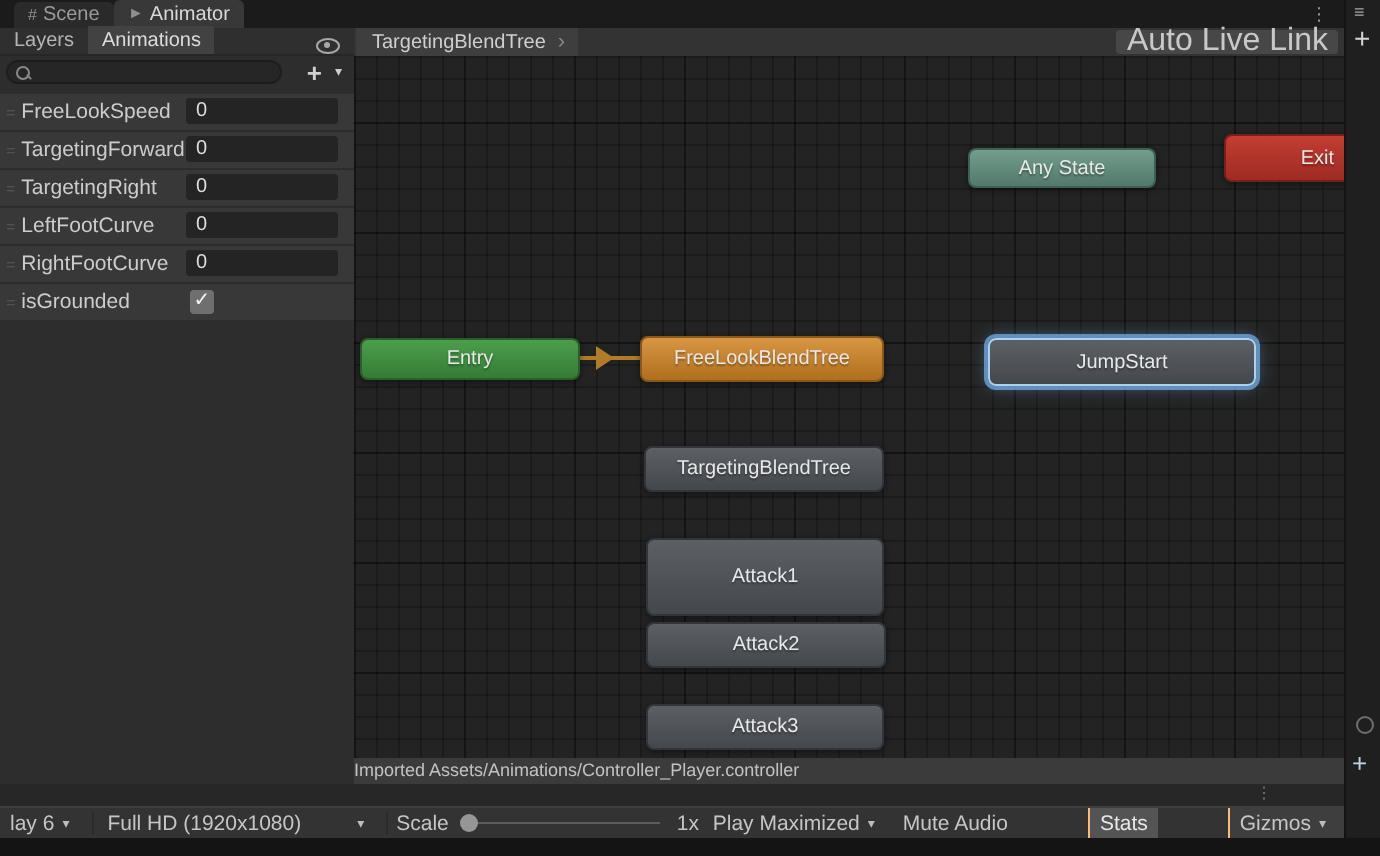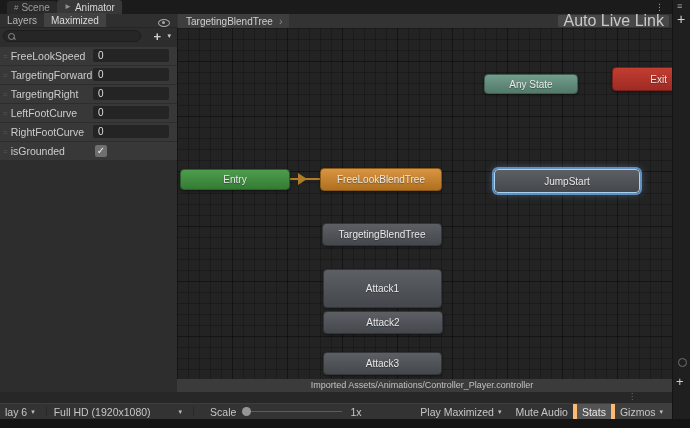--- a/index.html
+++ b/index.html
@@ -68,35 +68,35 @@
   .n-green{background:linear-gradient(#4d9d4d,#347c35);border:1px solid #2a5e2b;}
   .n-orange{background:linear-gradient(#d89643,#b06f1e);border:1px solid #8a5816;}
   .n-teal{background:linear-gradient(#739d8d,#52796b);border:1px solid #3e5f52;}
   .n-red{background:linear-gradient(#c33d31,#9e2b24);border:1px solid #791f1a;justify-content:flex-end;padding-right:6px;}
   .n-gray{background:linear-gradient(#5c6065,#44484d);border:1px solid #323539;}
   .n-selected{border:1px solid #a8d2f0;box-shadow:0 0 0 2px rgba(110,165,220,.8),0 0 9px rgba(110,165,220,.55);}
   #arrow-line{position:absolute;left:113px;top:150px;width:30px;height:2px;background:#b07c28;}
   #arrow-head{position:absolute;left:121px;top:145px;width:0;height:0;
        border-left:9px solid #b07c28;border-top:6px solid transparent;border-bottom:6px solid transparent;}
   #graph-status{position:absolute;left:0;bottom:0;width:495px;height:13px;background:#3b3b3b;
-       font-size:9px;color:#c2c2c2;text-align:center;line-height:13px;padding-right:5px;box-sizing:border-box;}
+       font-size:9px;color:#c2c2c2;text-align:left;line-height:13px;padding-right:5px;box-sizing:border-box;}
 
   
   #gap{left:0;top:392px;width:672px;height:11px;background:#272727;}
   #gap .kebab{position:absolute;left:628px;top:1px;font-size:8px;color:#777;}
 
   
   #toolbar{left:0;top:403px;width:672px;height:16px;background:#333;border-top:1px solid #3e3e3e;
        box-sizing:border-box;display:flex;align-items:center;font-size:10.5px;color:#c6c6c6;}
   .tb-arrow{font-size:7px;color:#bdbdbd;margin:0 4px 0 4px;}
   .tb-sep{width:1px;height:11px;background:#2a2a2a;margin:0 2px;}
   #scale-track{width:100px;height:1px;background:#5c5c5c;position:relative;margin:0 8px 0 6px;}
   #scale-knob{position:absolute;left:0;top:-4px;width:9px;height:9px;border-radius:50%;background:#969696;}
   .tb-btn{display:flex;align-items:center;height:16px;padding:0 5px;}
-  .tb-btn.boxed{background:#3e3e3e;border-left:4px solid #fdba74;}
+  .tb-btn.boxed{background:#3e3e3e;border-left:1px solid #fdba74;margin-left:35px;}
   .tb-btn.pressed{background:#545454;color:#e8e8e8;}
   #toolbar-right{margin-left:auto;display:flex;align-items:center;height:16px;}
 
   #bottom-strip{left:0;top:419px;width:690px;height:9px;background:#141414;}
 
   
   #right-strip{left:672px;top:0;width:18px;height:419px;background:#1f1f1f;border-left:1px solid #141414;box-sizing:border-box;}
   #right-strip .hamburger{position:absolute;left:4px;top:1px;font-size:9px;color:#a5a5a5;letter-spacing:0;}
   #right-strip .plus-top{position:absolute;left:4px;top:11px;font-size:14px;color:#d5d5d5;}
   #right-strip .ring{position:absolute;left:5px;top:358px;width:7px;height:7px;border:1px solid #6f6f6f;border-radius:50%;}
@@ -113,21 +113,21 @@
   <div class="abs tab active" style="left:57px;">
     <span class="tab-icon">►</span>
     <span>Animator</span>
   </div>
 
   <span class="abs kebab" style="right:8px;top:3px;">⋮</span>
 </div>
 
 <div class="abs" id="panel-header">
   <div class="ptab">Layers</div>
-  <div class="ptab active">Maximized</div>
+  <div class="ptab active">Animations</div>
   <span class="eye"></span>
 </div>
 
 <div class="abs" id="left-panel">
   <div id="search-row">
     <div id="search-field">
       <span class="mag"></span>
     </div>
     <span id="add-param">+</span>
     <span id="add-param-arrow">▾</span>
@@ -174,21 +174,21 @@
 </div>
 
 <div class="abs" id="graph">
   <div id="arrow-line"></div>
   <div id="arrow-head"></div>
 
   <div class="node n-teal" style="left:307px;top:46px;width:94px;height:20px;">Any State</div>
   <div class="node n-red" style="left:435px;top:39px;width:62px;height:24px;border-top-right-radius:0;border-bottom-right-radius:0;">Exit</div>
   <div class="node n-green" style="left:3px;top:141px;width:110px;height:21px;">Entry</div>
   <div class="node n-orange" style="left:143px;top:140px;width:122px;height:23px;">FreeLookBlendTree</div>
-  <div class="node n-gray n-selected" style="left:317px;top:141px;width:146px;height:24px;">JumpStart</div>
+  <div class="node n-gray n-selected" style="left:317px;top:141px;width:134px;height:24px;">JumpStart</div>
   <div class="node n-gray" style="left:145px;top:195px;width:120px;height:23px;">TargetingBlendTree</div>
   <div class="node n-gray" style="left:146px;top:241px;width:119px;height:39px;">Attack1</div>
   <div class="node n-gray" style="left:146px;top:283px;width:120px;height:23px;">Attack2</div>
   <div class="node n-gray" style="left:146px;top:324px;width:119px;height:23px;">Attack3</div>
 
   <div id="graph-status">Imported Assets/Animations/Controller_Player.controller</div>
 </div>
 
 <div class="abs" id="gap">
   <span class="kebab">⋮</span>
@@ -198,21 +198,21 @@
   <div class="tb-btn">
     <span>lay 6</span>
     <span class="tb-arrow">▾</span>
   </div>
   <div class="tb-sep"></div>
   <div class="tb-btn">
     <span>Full HD (1920x1080)</span>
     <span class="tb-arrow" style="margin-left:28px;">▾</span>
   </div>
   <div class="tb-sep"></div>
-  <span style="margin-left:14px;">Scale</span>
+  <span style="margin-left:2px;">Scale</span>
   <div id="scale-track">
     <div id="scale-knob"></div>
   </div>
   <span>1x</span>
 
   <div id="toolbar-right">
     <div class="tb-btn">
       <span>Play Maximized</span>
       <span class="tb-arrow">▾</span>
     </div>

